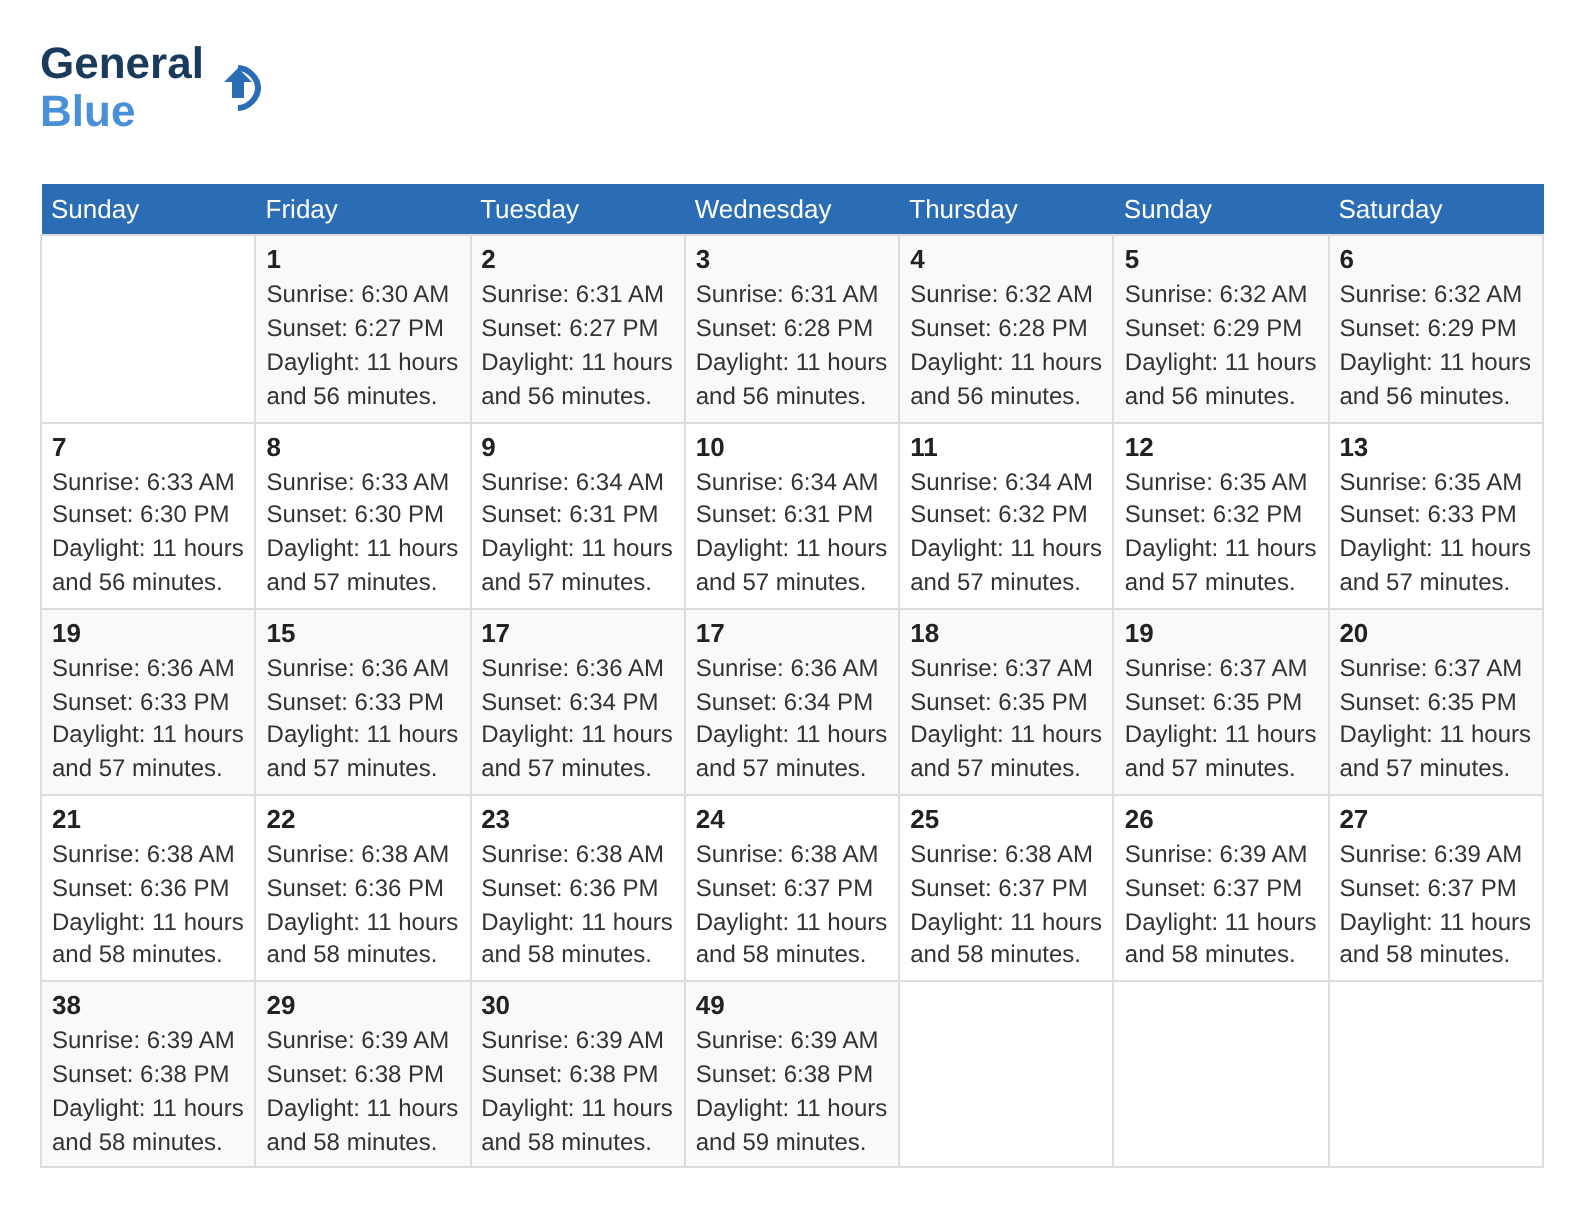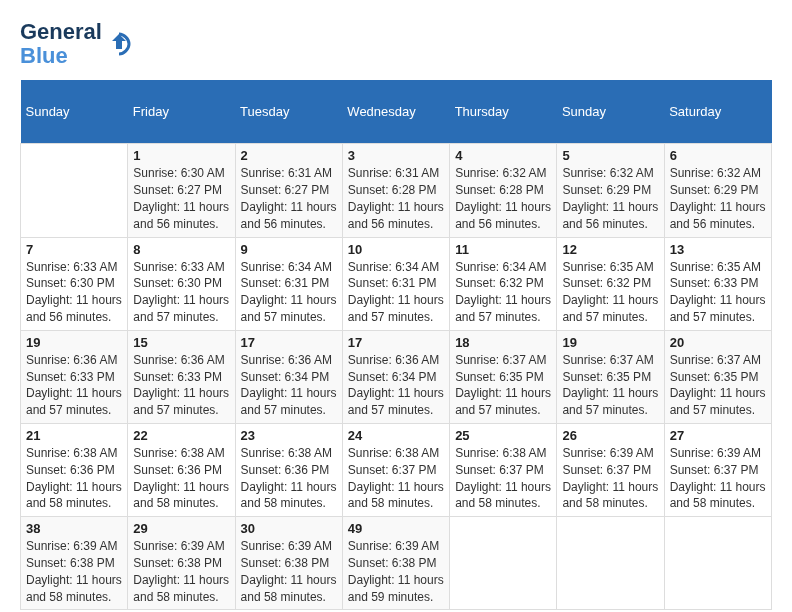--- a/index.html
+++ b/index.html
@@ -7,21 +7,21 @@
       font-family: Arial, sans-serif;
       background: #fff;
       width: 792px;
       min-height: 612px;
       padding: 20px;
     }
     .header {
       display: flex;
       justify-content: space-between;
       align-items: flex-start;
-      margin-bottom: 12px;
+      margin-bottom: 24px;
     }
     .logo {
       display: flex;
       align-items: center;
     }
     .logo-text {
       font-size: 22px;
       font-weight: bold;
       color: #1a3a5c;
       line-height: 1.1;
@@ -47,21 +47,21 @@
       color: #555;
     }
     table {
       width: 100%;
       border-collapse: collapse;
       font-size: 11px;
     }
     thead tr th {
       background: #2a6db5;
       color: #fff;
-      padding: 24px 5px;
+      padding: 5px 5px;
       text-align: left;
       font-size: 13px;
       font-weight: normal;
     }
     tbody tr td {
       border: 1px solid #ddd;
       vertical-align: top;
       padding: 4px 5px;
       width: 107px;
       min-height: 80px;

